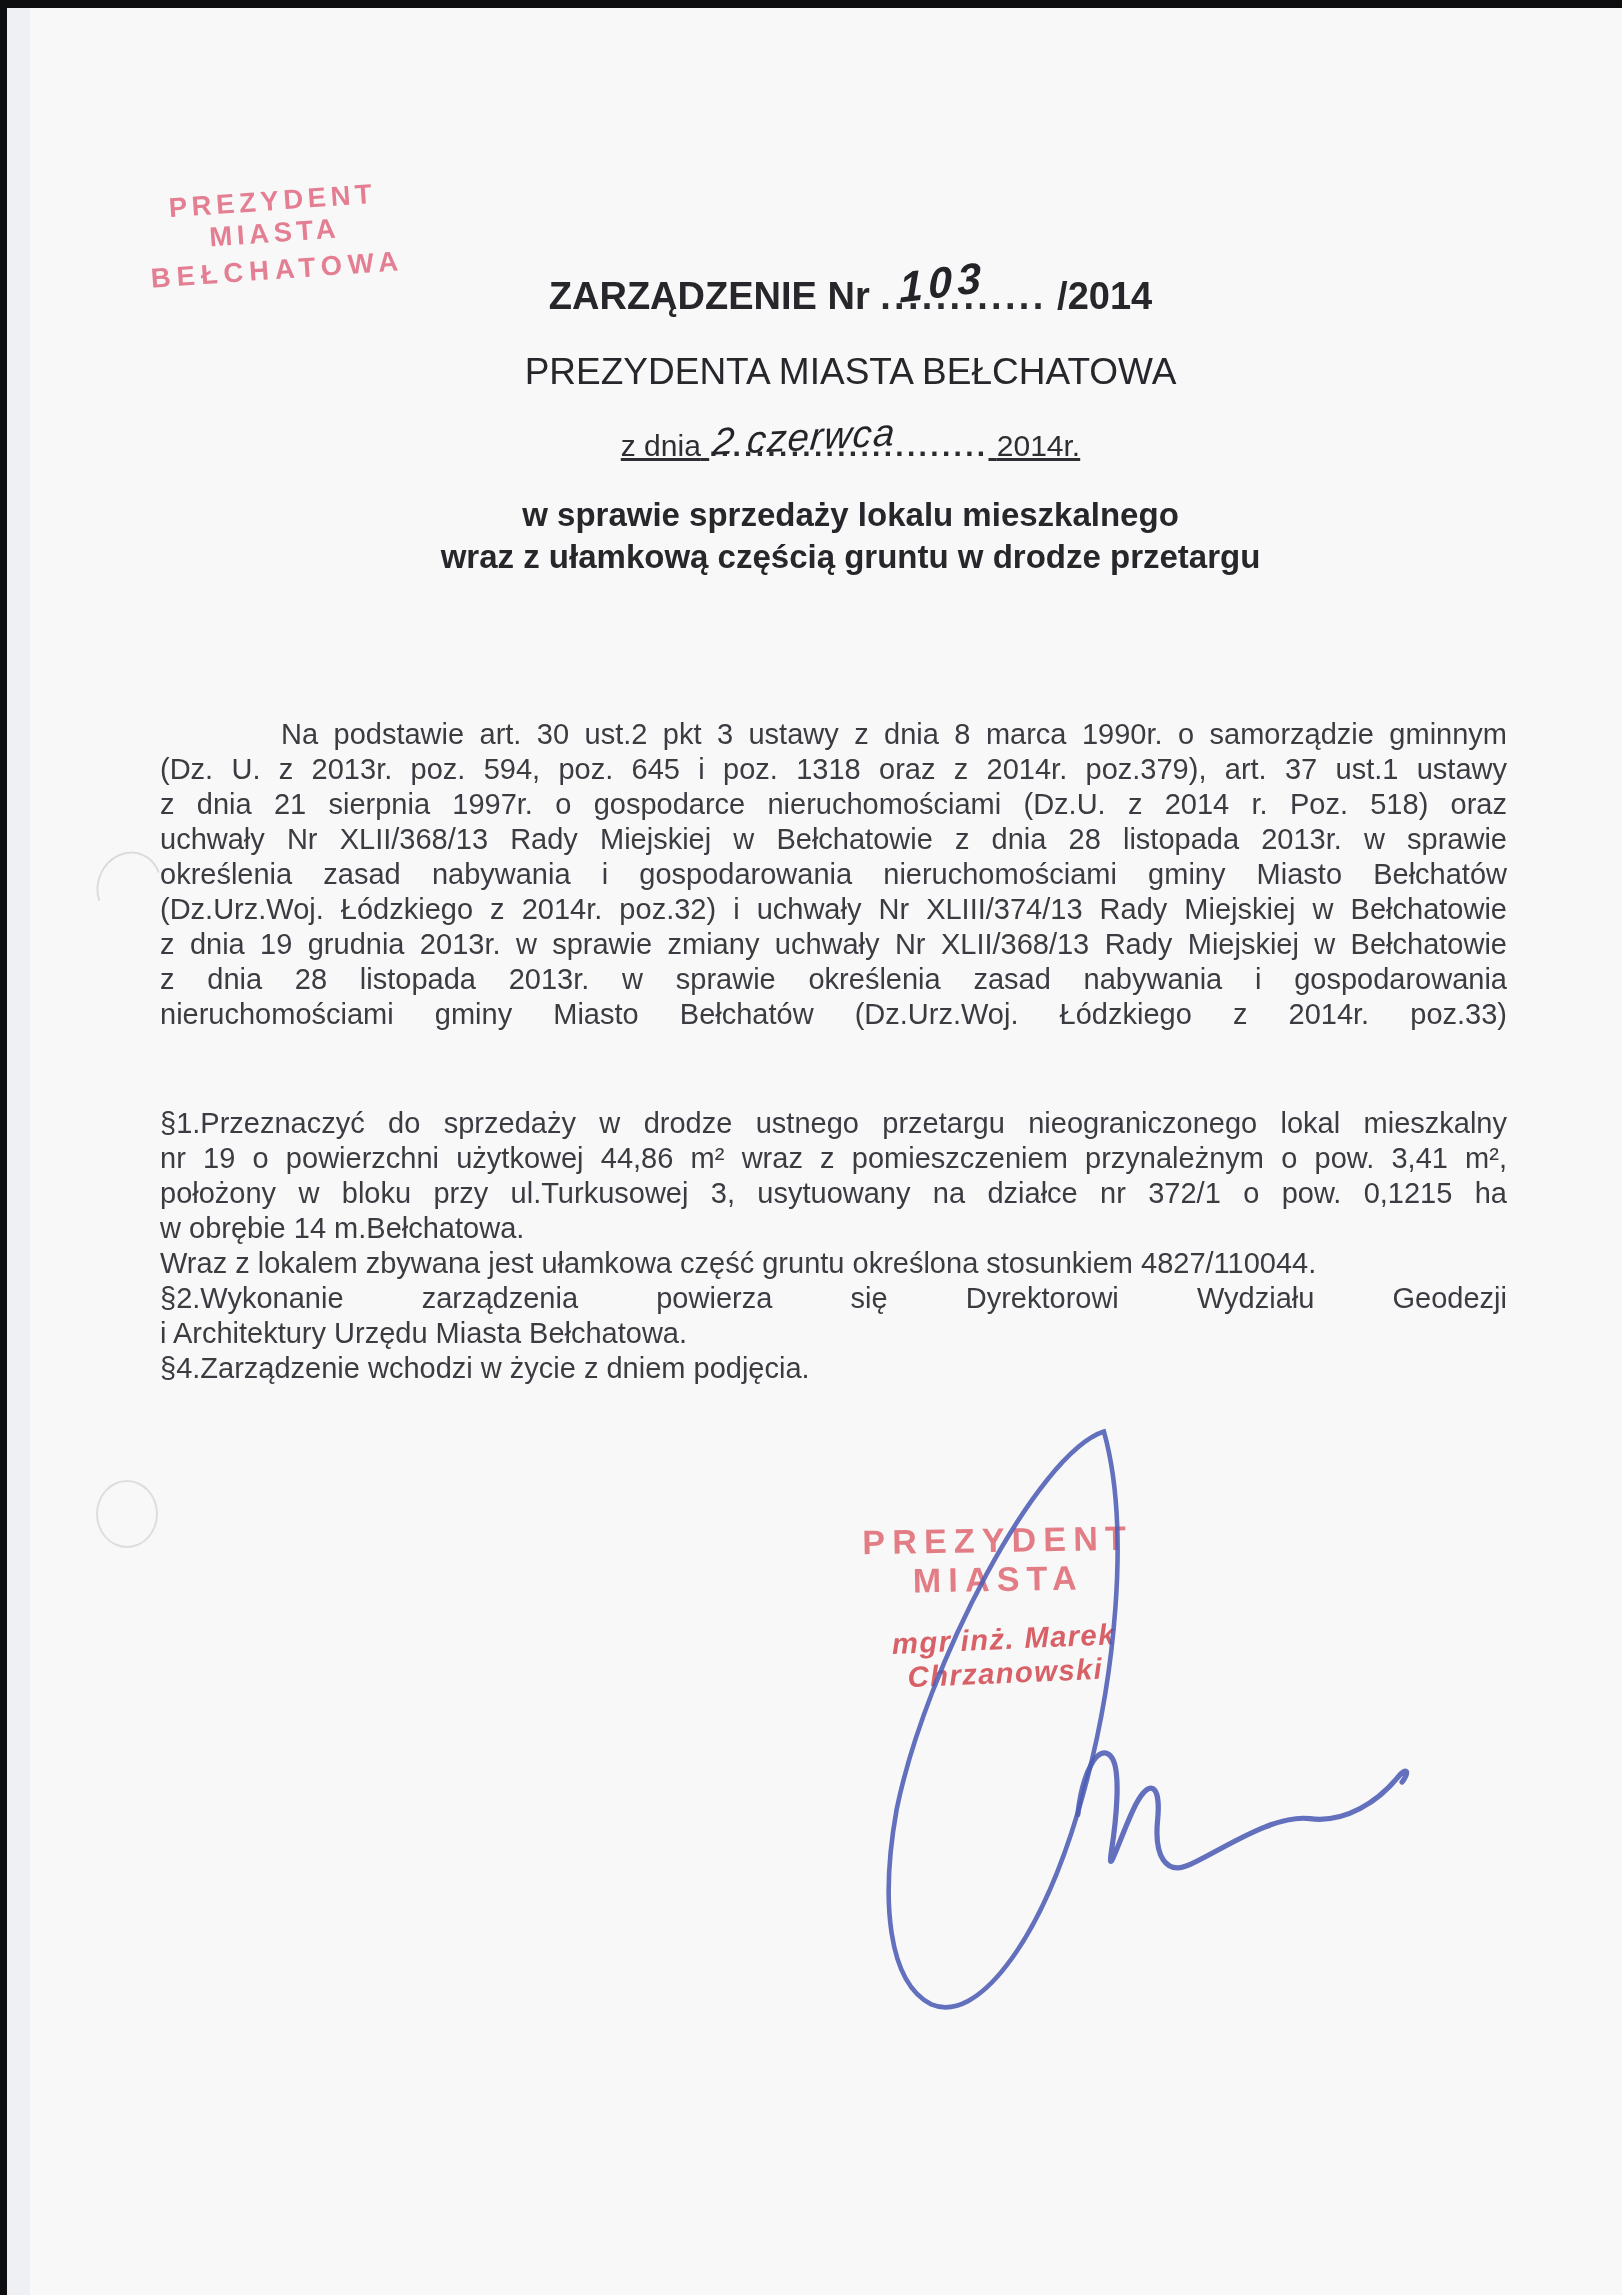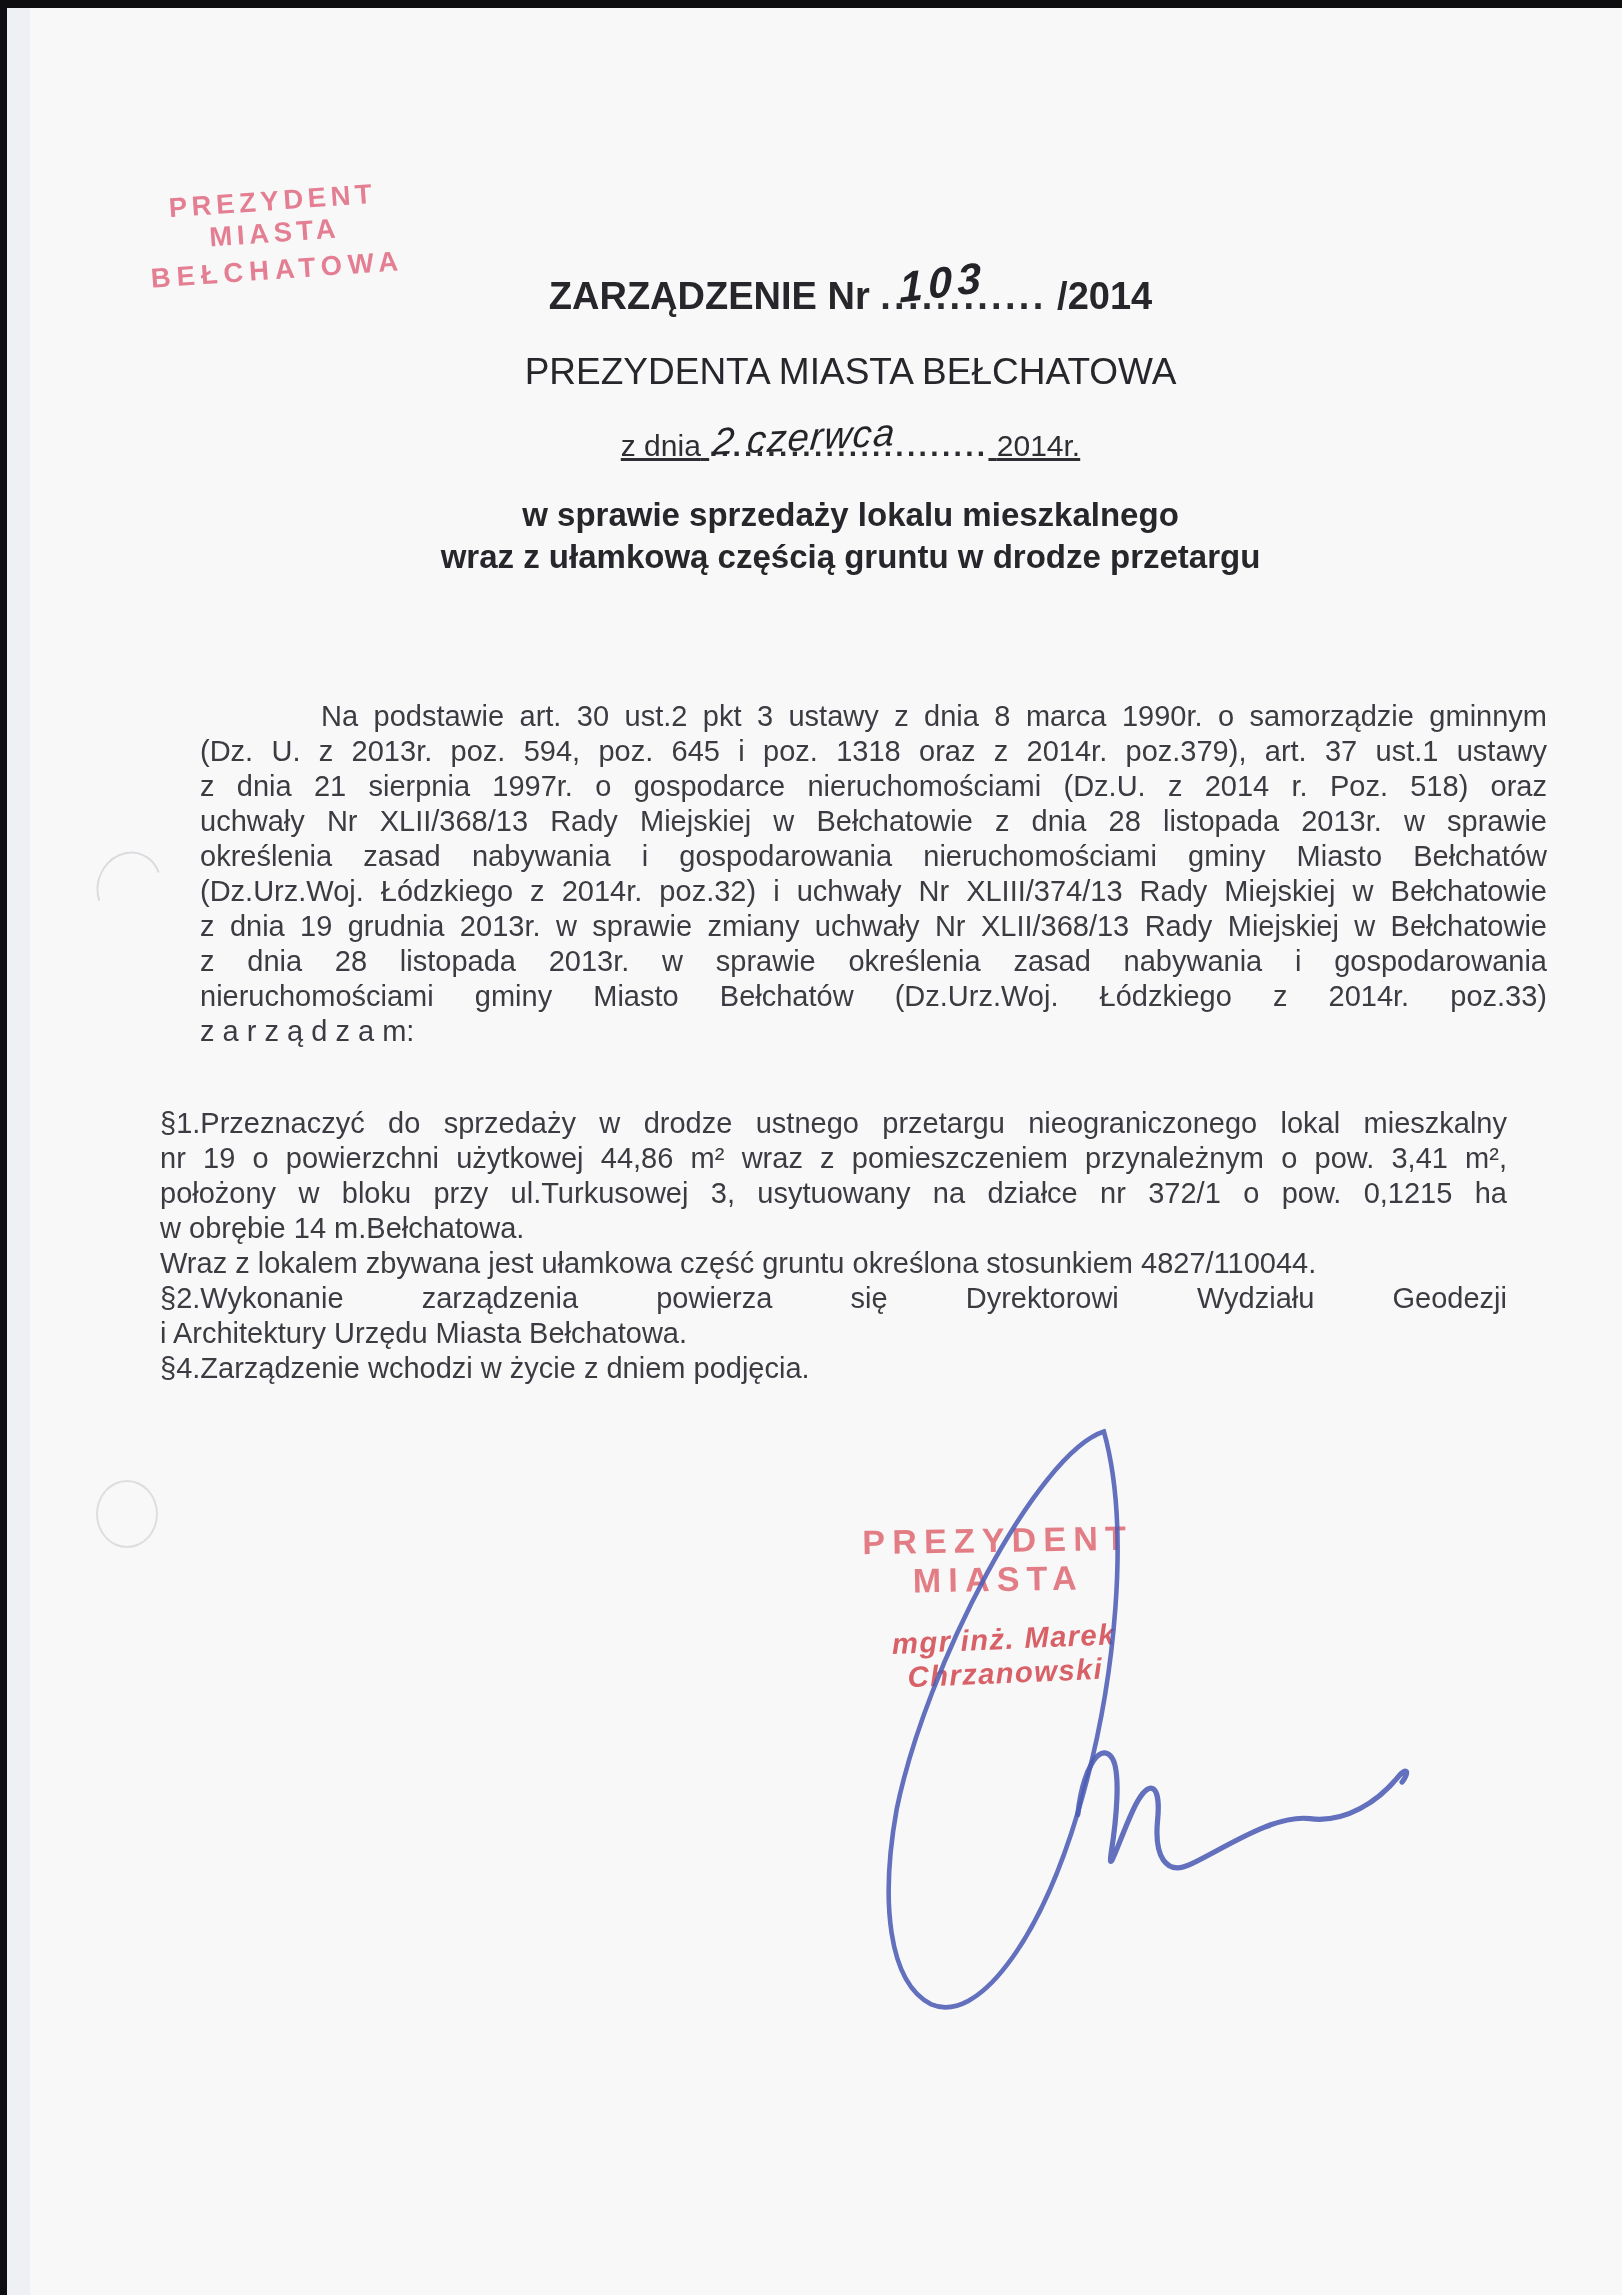--- a/index.html
+++ b/index.html
@@ -23,21 +23,21 @@
   .subject2{top:538px;font-size:33px;font-weight:bold;}
 
   .dots-wrap{display:inline-block;position:relative;vertical-align:baseline;}
   .dots{font-weight:bold;letter-spacing:3.3px;color:#2a2a2f;}
   .hw{position:absolute;color:#232328;font-style:italic;white-space:nowrap;}
   .hw-number{left:18.3px;top:-17px;font-size:43px;transform:rotate(-7deg) skewX(-6deg);letter-spacing:5.2px;}
   .hw-date{left:3.9px;top:-13px;font-size:38px;transform:rotate(-3deg) skewX(-8deg);letter-spacing:1.3px;}
 
   
   .textblock{position:absolute;left:160px;width:1347px;color:#3b3b41;font-size:29px;}
-  .preamble{top:699px;margin-left:40px;}
+  .preamble{top:717px;}
   .sections{top:1106px;}
   .ln{display:block;height:35px;line-height:35px;white-space:normal;}
   .j{text-align:justify;text-align-last:justify;}
   .indent{text-indent:121px;}
 
   
   .sig-stamp-title{position:absolute;left:795px;top:1521px;width:406px;text-align:center;
     font-size:34px;font-weight:bold;letter-spacing:7.2px;color:#de626c;opacity:.82;transform:rotate(-1deg);}
   .sig-stamp-name{position:absolute;left:808px;top:1622px;width:393px;text-align:center;
     font-size:29.4px;font-weight:bold;font-style:italic;letter-spacing:1.3px;color:#d44d54;opacity:.88;transform:rotate(-2.5deg);}
@@ -87,21 +87,20 @@
   <div class="textblock preamble">
     <span class="ln j indent">Na podstawie art. 30 ust.2 pkt 3 ustawy z dnia 8 marca 1990r. o samorządzie gminnym</span>
     <span class="ln j">(Dz. U. z 2013r. poz. 594, poz. 645 i poz. 1318 oraz z 2014r. poz.379), art. 37 ust.1 ustawy</span>
     <span class="ln j">z dnia 21 sierpnia 1997r. o gospodarce nieruchomościami (Dz.U. z 2014 r. Poz. 518) oraz</span>
     <span class="ln j">uchwały Nr XLII/368/13 Rady Miejskiej w Bełchatowie z dnia 28 listopada 2013r. w sprawie</span>
     <span class="ln j">określenia zasad nabywania i gospodarowania nieruchomościami gminy Miasto Bełchatów</span>
     <span class="ln j">(Dz.Urz.Woj. Łódzkiego z 2014r. poz.32) i uchwały Nr XLIII/374/13 Rady Miejskiej w Bełchatowie</span>
     <span class="ln j">z dnia 19 grudnia 2013r. w sprawie zmiany uchwały Nr XLII/368/13 Rady Miejskiej w Bełchatowie</span>
     <span class="ln j">z dnia 28 listopada 2013r. w sprawie określenia zasad nabywania i gospodarowania</span>
     <span class="ln j">nieruchomościami gminy Miasto Bełchatów (Dz.Urz.Woj. Łódzkiego z 2014r. poz.33)</span>
-    <span class="ln">z a r z ą d z a m:</span>
   </div>
 
   <div class="textblock sections">
     <span class="ln j">§1.Przeznaczyć do sprzedaży w drodze ustnego przetargu nieograniczonego lokal mieszkalny</span>
     <span class="ln j">nr 19 o powierzchni użytkowej 44,86 m² wraz z pomieszczeniem przynależnym o pow. 3,41 m²,</span>
     <span class="ln j">położony w bloku przy ul.Turkusowej 3, usytuowany na działce nr 372/1 o pow. 0,1215 ha</span>
     <span class="ln">w obrębie 14 m.Bełchatowa.</span>
     <span class="ln">Wraz z lokalem zbywana jest ułamkowa część gruntu określona stosunkiem 4827/110044.</span>
     <span class="ln j">§2.Wykonanie zarządzenia powierza się Dyrektorowi Wydziału Geodezji</span>
     <span class="ln">i Architektury Urzędu Miasta Bełchatowa.</span>

